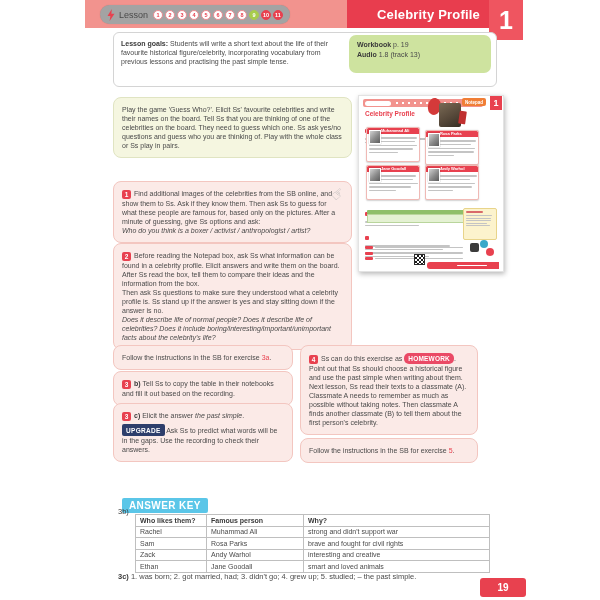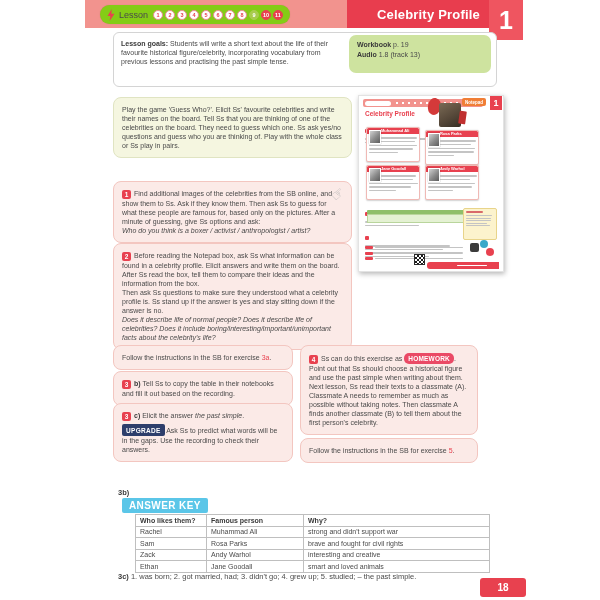--- a/index.html
+++ b/index.html
@@ -12,21 +12,21 @@
   .abs{position:absolute;}
 
   
   .band{left:85px;top:0;width:262px;height:28px;background:#F2938E;}
   .banner{left:347px;top:0;width:142px;height:28px;background:#E83D4E;
           display:flex;align-items:center;justify-content:flex-end;padding-right:9px;box-sizing:border-box;}
   .banner-title{color:#fff;font-weight:bold;font-size:13px;letter-spacing:.2px;}
   .unit-tile{left:489px;top:0;width:34px;height:40px;background:#EF5560;
              display:flex;align-items:center;justify-content:center;
              color:#fff;font-weight:bold;font-size:25px;}
-  .lesson-pill{left:100px;top:5px;height:19px;background:#84cc16;border-radius:10px;
+  .lesson-pill{left:100px;top:5px;height:19px;background:#a3a3a3;border-radius:10px;
                display:flex;align-items:center;gap:2px;padding:0 7px;box-shadow:0 0 1px rgba(0,0,0,.2);}
   .bolt{width:8px;height:12px;margin-right:2px;flex:0 0 auto;}
   .lesson-label{font-size:9px;color:#4a4a4a;margin-right:3px;}
   .lcircle{width:10px;height:10px;border-radius:50%;border:1px solid #EA8C91;box-sizing:border-box;
            color:#E8414F;font-size:5.5px;font-weight:bold;
            display:flex;align-items:center;justify-content:center;flex:0 0 auto;background:#fff;}
   .lcircle.active{background:#A8CC4D;border-color:#A8CC4D;color:#fff;}
   .lcircle.filled{background:#E8414F;border-color:#E8414F;color:#fff;}
 
   
@@ -61,21 +61,21 @@
   .hand{position:absolute;right:7px;top:3px;font-size:15px;color:#b3b3b3;
         transform:rotate(-40deg);font-family:"DejaVu Sans",sans-serif;}
   .upgrade{display:inline-block;background:#2D3E6B;color:#fff;font-size:6.5px;font-weight:bold;
            padding:1.5px 4px;border-radius:2px;letter-spacing:.3px;}
   .homework{display:inline-block;background:#EA4A66;color:#fff;font-size:6.5px;font-weight:bold;
             padding:1px 4px;border-radius:5px;letter-spacing:.2px;}
 
   
   .ak-badge{left:122px;top:498px;background:#5BC6E8;color:#fff;font-weight:bold;font-size:10px;
             padding:2px 7px;border-radius:2px;letter-spacing:.4px;}
-  .ak-3b{left:118px;top:488px;font-weight:bold;font-size:7.5px;color:#3a3a3a;}
+  .ak-3b{left:118px;top:507px;font-weight:normal;font-size:7.5px;color:#3a3a3a;}
   .ak-table{left:135px;top:514px;width:355px;border-collapse:collapse;font-size:7px;color:#4a4a4a;}
   .ak-table th,.ak-table td{border:0.5px solid #bfbfbf;padding:1.5px 4px;text-align:left;
                             font-weight:normal;line-height:7.5px;}
   .ak-table th{font-weight:bold;color:#3a3a3a;}
   .ak-3c{left:118px;top:572px;font-size:7.5px;width:390px;}
 
   .page-badge{left:480px;top:578px;width:46px;height:19px;background:#E8414F;border-radius:3px;
               display:flex;align-items:center;justify-content:center;
               color:#fff;font-weight:bold;font-size:10px;}
 
@@ -348,13 +348,13 @@
     <td>Jane Goodall</td>
     <td>smart and loved animals</td>
   </tr>
 </tbody>
   </table>
 
 <div class="abs ak-3c">
   <span class="bld">3c)</span><span>  1. was born; 2. got married, had; 3. didn't go; 4. grew up; 5. studied;  –  the past simple.</span>
 </div>
 
-<div class="abs page-badge">18</div>
+<div class="abs page-badge">19</div>
 
 </body></html>

